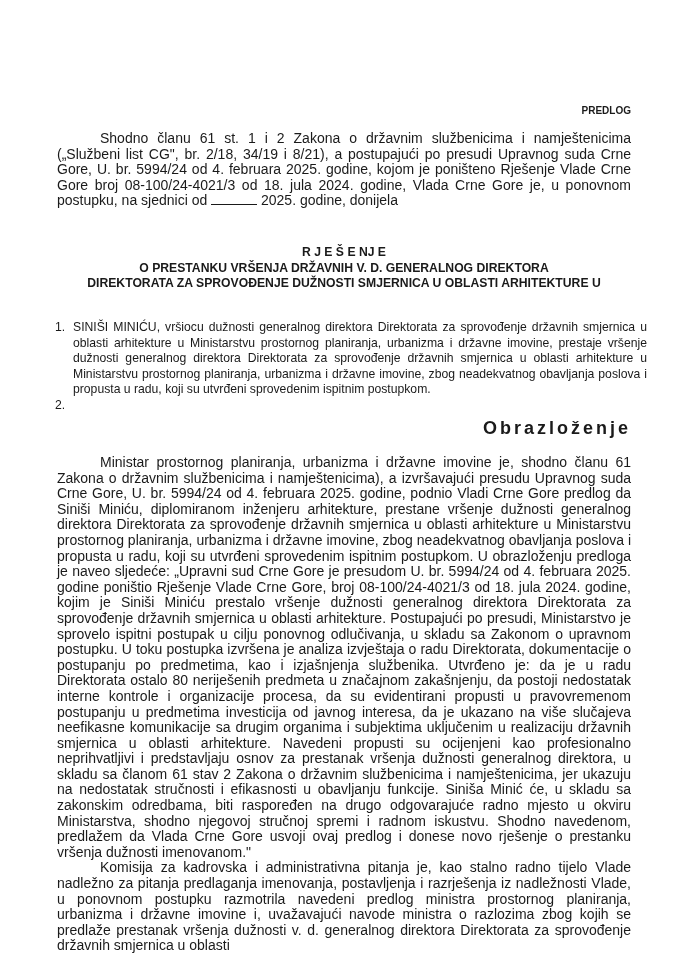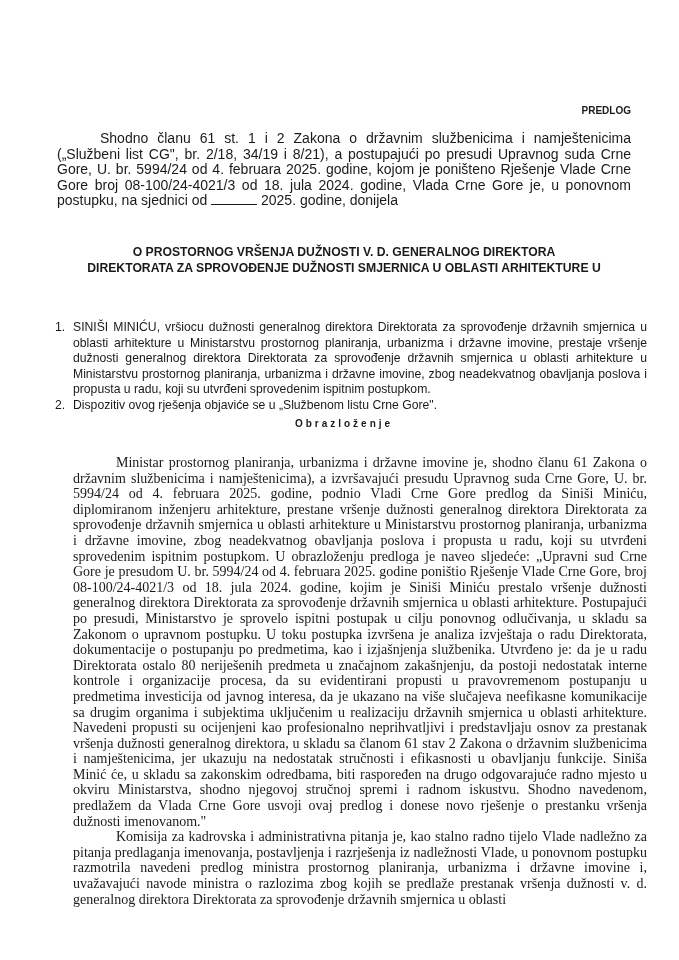--- a/index.html
+++ b/index.html
@@ -9,47 +9,48 @@
   .predlog { position: absolute; top: 105px; right: 0; font-weight: bold; font-size: 10px; }
   p { margin: 0; font-size: 14px; line-height: 15.6px; text-align: justify; }
   .indent { text-indent: 43px; }
   .intro { position: absolute; top: 131px; left: 0; width: 574px; }
   .title-block { position: absolute; top: 245px; left: 0; width: 574px; text-align: center;
                  font-weight: bold; font-size: 12.2px; line-height: 15.6px; }
   .title-block div { margin: 0; }
   ol { position: absolute; top: 320px; left: 0; width: 574px; margin: 0; padding: 0 0 0 16px; list-style: none; }
   ol li { position: relative; padding-left: 0; margin: 0; font-size: 12.2px; line-height: 15.6px; text-align: justify; }
   ol li .num { position: absolute; left: -18px; }
-  .obr-title { position: absolute; top: 418px; left: 0; width: 574px; text-align: center;
-               font-weight: bold; font-size: 10px; letter-spacing: 3px; }
-  .obr { position: absolute; top: 455px; left: 16px; width: 574px; font-family: Liberation Serif, serif; }
+  .obr-title { position: absolute; top: 418px; left: 0; width: 574px; text-align: right;
+               font-weight: bold; font-size: 18px; letter-spacing: 3px; }
+  .obr { position: absolute; top: 455px; left: 0; width: 574px; }
   .blank { display: inline-block; width: 46px; border-bottom: 1px solid #1a1a1a; height: 10px; vertical-align: baseline; }
   b { font-weight: normal; }
 </style>
 </head>
 <body>
 
 <div class="page">
   <div class="predlog">PREDLOG</div>
 
   <div class="intro">
     <p class="indent"><span>Shodno članu 61 st. 1 i 2 Zakona o državnim službenicima i namještenicima („Službeni list CG", br. 2/18, 34/19 i 8/21), a postupajući po presudi Upravnog suda Crne Gore, U. br. 5994/24 od 4. februara 2025. godine, kojom je poništeno Rješenje Vlade Crne Gore broj 08-100/24-4021/3 od 18. jula 2024. godine, Vlada Crne Gore je, u ponovnom postupku, na sjednici od</span> <span class="blank"></span> <span>2025. godine, donijela</span></p>
   </div>
 
   <div class="title-block">
-    <div>O PROSTORNOG VRŠENJA DUŽNOSTI V. D. GENERALNOG DIREKTORA</div>
+    <div>R J E Š E NJ E</div>
+    <div>O PRESTANKU VRŠENJA DRŽAVNIH V. D. GENERALNOG DIREKTORA</div>
     <div>DIREKTORATA ZA SPROVOĐENJE DUŽNOSTI SMJERNICA U OBLASTI ARHITEKTURE U</div>
   </div>
 
   <ol>
     <li>
       <span class="num">1.</span><b>SINIŠI MINIĆU</b><span>, vršiocu dužnosti generalnog direktora Direktorata za sprovođenje državnih smjernica u oblasti arhitekture u Ministarstvu prostornog planiranja, urbanizma i državne imovine, prestaje vršenje dužnosti generalnog direktora Direktorata za sprovođenje državnih smjernica u oblasti arhitekture u Ministarstvu prostornog planiranja, urbanizma i državne imovine, zbog neadekvatnog obavljanja poslova i propusta u radu, koji su utvrđeni sprovedenim ispitnim postupkom.</span>
     </li>
     <li>
-      <span class="num">2.</span><span>Dispozitiv ovog rješenja objaviće se u „Službenom listu Crne Gore".</span>
+      <span class="num">2.</span>
     </li>
   </ol>
 
   <div class="obr-title">Obrazloženje</div>
 
   <div class="obr">
     <p class="indent">Ministar prostornog planiranja, urbanizma i državne imovine je, shodno članu 61 Zakona o državnim službenicima i namještenicima), a izvršavajući presudu Upravnog suda Crne Gore, U. br. 5994/24 od 4. februara 2025. godine, podnio Vladi Crne Gore predlog da Siniši Miniću, diplomiranom inženjeru arhitekture, prestane vršenje dužnosti generalnog direktora Direktorata za sprovođenje državnih smjernica u oblasti arhitekture u Ministarstvu prostornog planiranja, urbanizma i državne imovine, zbog neadekvatnog obavljanja poslova i propusta u radu, koji su utvrđeni sprovedenim ispitnim postupkom. U obrazloženju predloga je naveo sljedeće: „Upravni sud Crne Gore je presudom U. br. 5994/24 od 4. februara 2025. godine poništio Rješenje Vlade Crne Gore, broj 08-100/24-4021/3 od 18. jula 2024. godine, kojim je Siniši Miniću prestalo vršenje dužnosti generalnog direktora Direktorata za sprovođenje državnih smjernica u oblasti arhitekture. Postupajući po presudi, Ministarstvo je sprovelo ispitni postupak u cilju ponovnog odlučivanja, u skladu sa Zakonom o upravnom postupku. U toku postupka izvršena je analiza izvještaja o radu Direktorata, dokumentacije o postupanju po predmetima, kao i izjašnjenja službenika. Utvrđeno je: da je u radu Direktorata ostalo 80 neriješenih predmeta u značajnom zakašnjenju, da postoji nedostatak interne kontrole i organizacije procesa, da su evidentirani propusti u pravovremenom postupanju u predmetima investicija od javnog interesa, da je ukazano na više slučajeva neefikasne komunikacije sa drugim organima i subjektima uključenim u realizaciju državnih smjernica u oblasti arhitekture. Navedeni propusti su ocijenjeni kao profesionalno neprihvatljivi i predstavljaju osnov za prestanak vršenja dužnosti generalnog direktora, u skladu sa članom 61 stav 2 Zakona o državnim službenicima i namještenicima, jer ukazuju na nedostatak stručnosti i efikasnosti u obavljanju funkcije. Siniša Minić će, u skladu sa zakonskim odredbama, biti raspoređen na drugo odgovarajuće radno mjesto u okviru Ministarstva, shodno njegovoj stručnoj spremi i radnom iskustvu. Shodno navedenom, predlažem da Vlada Crne Gore usvoji ovaj predlog i donese novo rješenje o prestanku vršenja dužnosti imenovanom."</p>
     <p class="indent">Komisija za kadrovska i administrativna pitanja je, kao stalno radno tijelo Vlade nadležno za pitanja predlaganja imenovanja, postavljenja i razrješenja iz nadležnosti Vlade, u ponovnom postupku razmotrila navedeni predlog ministra prostornog planiranja, urbanizma i državne imovine i, uvažavajući navode ministra o razlozima zbog kojih se predlaže prestanak vršenja dužnosti v. d. generalnog direktora Direktorata za sprovođenje državnih smjernica u oblasti</p>
   </div>
 </div>

